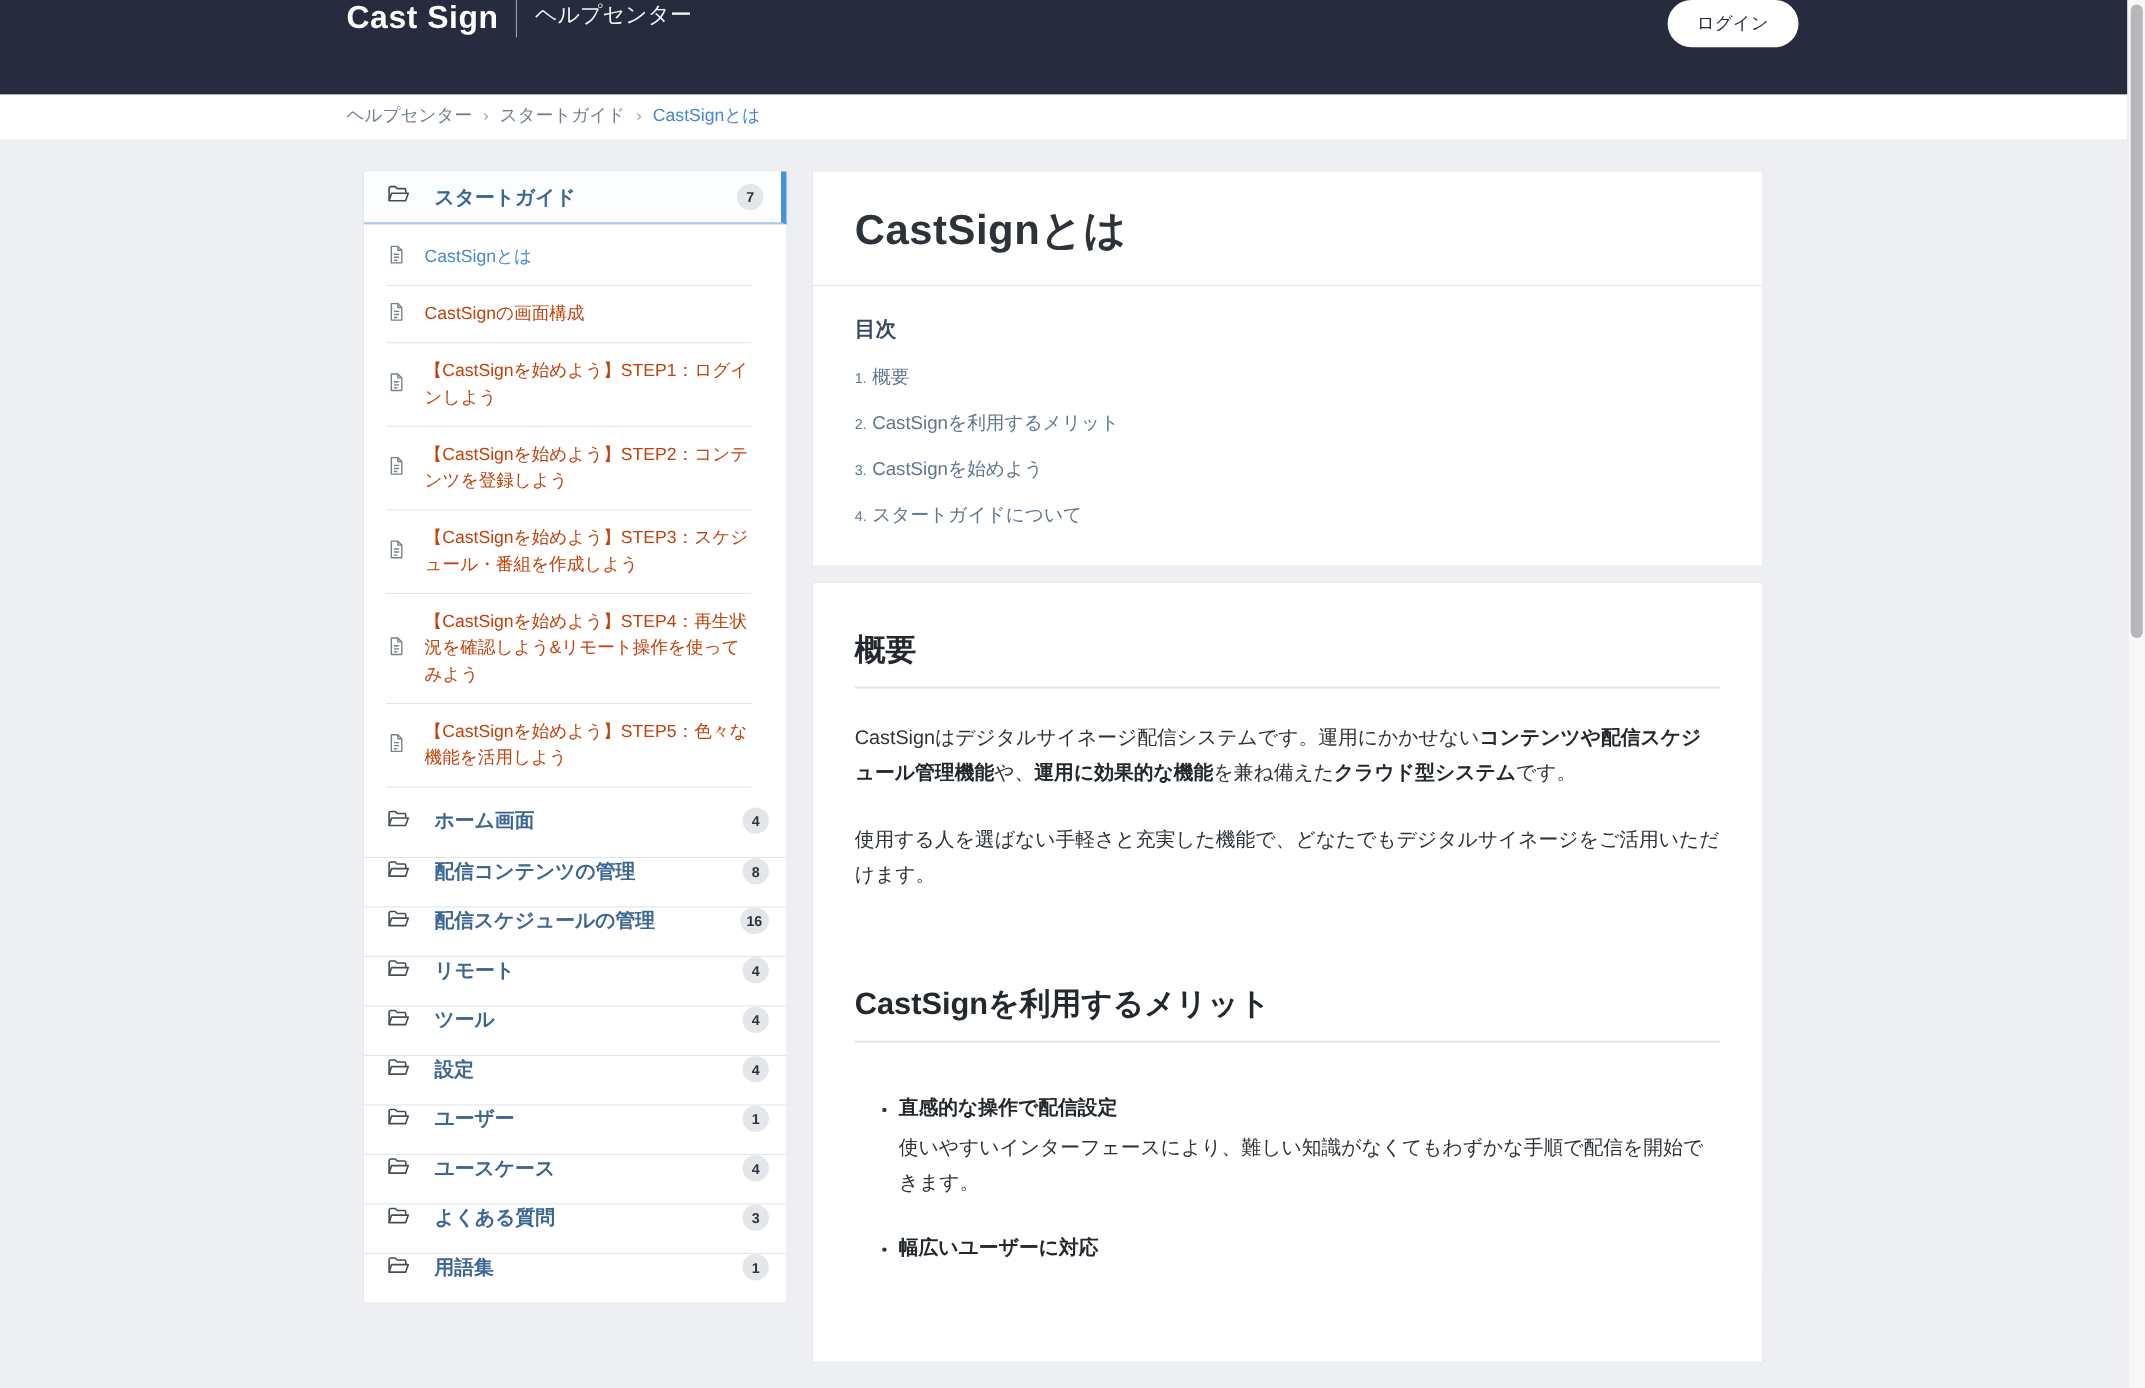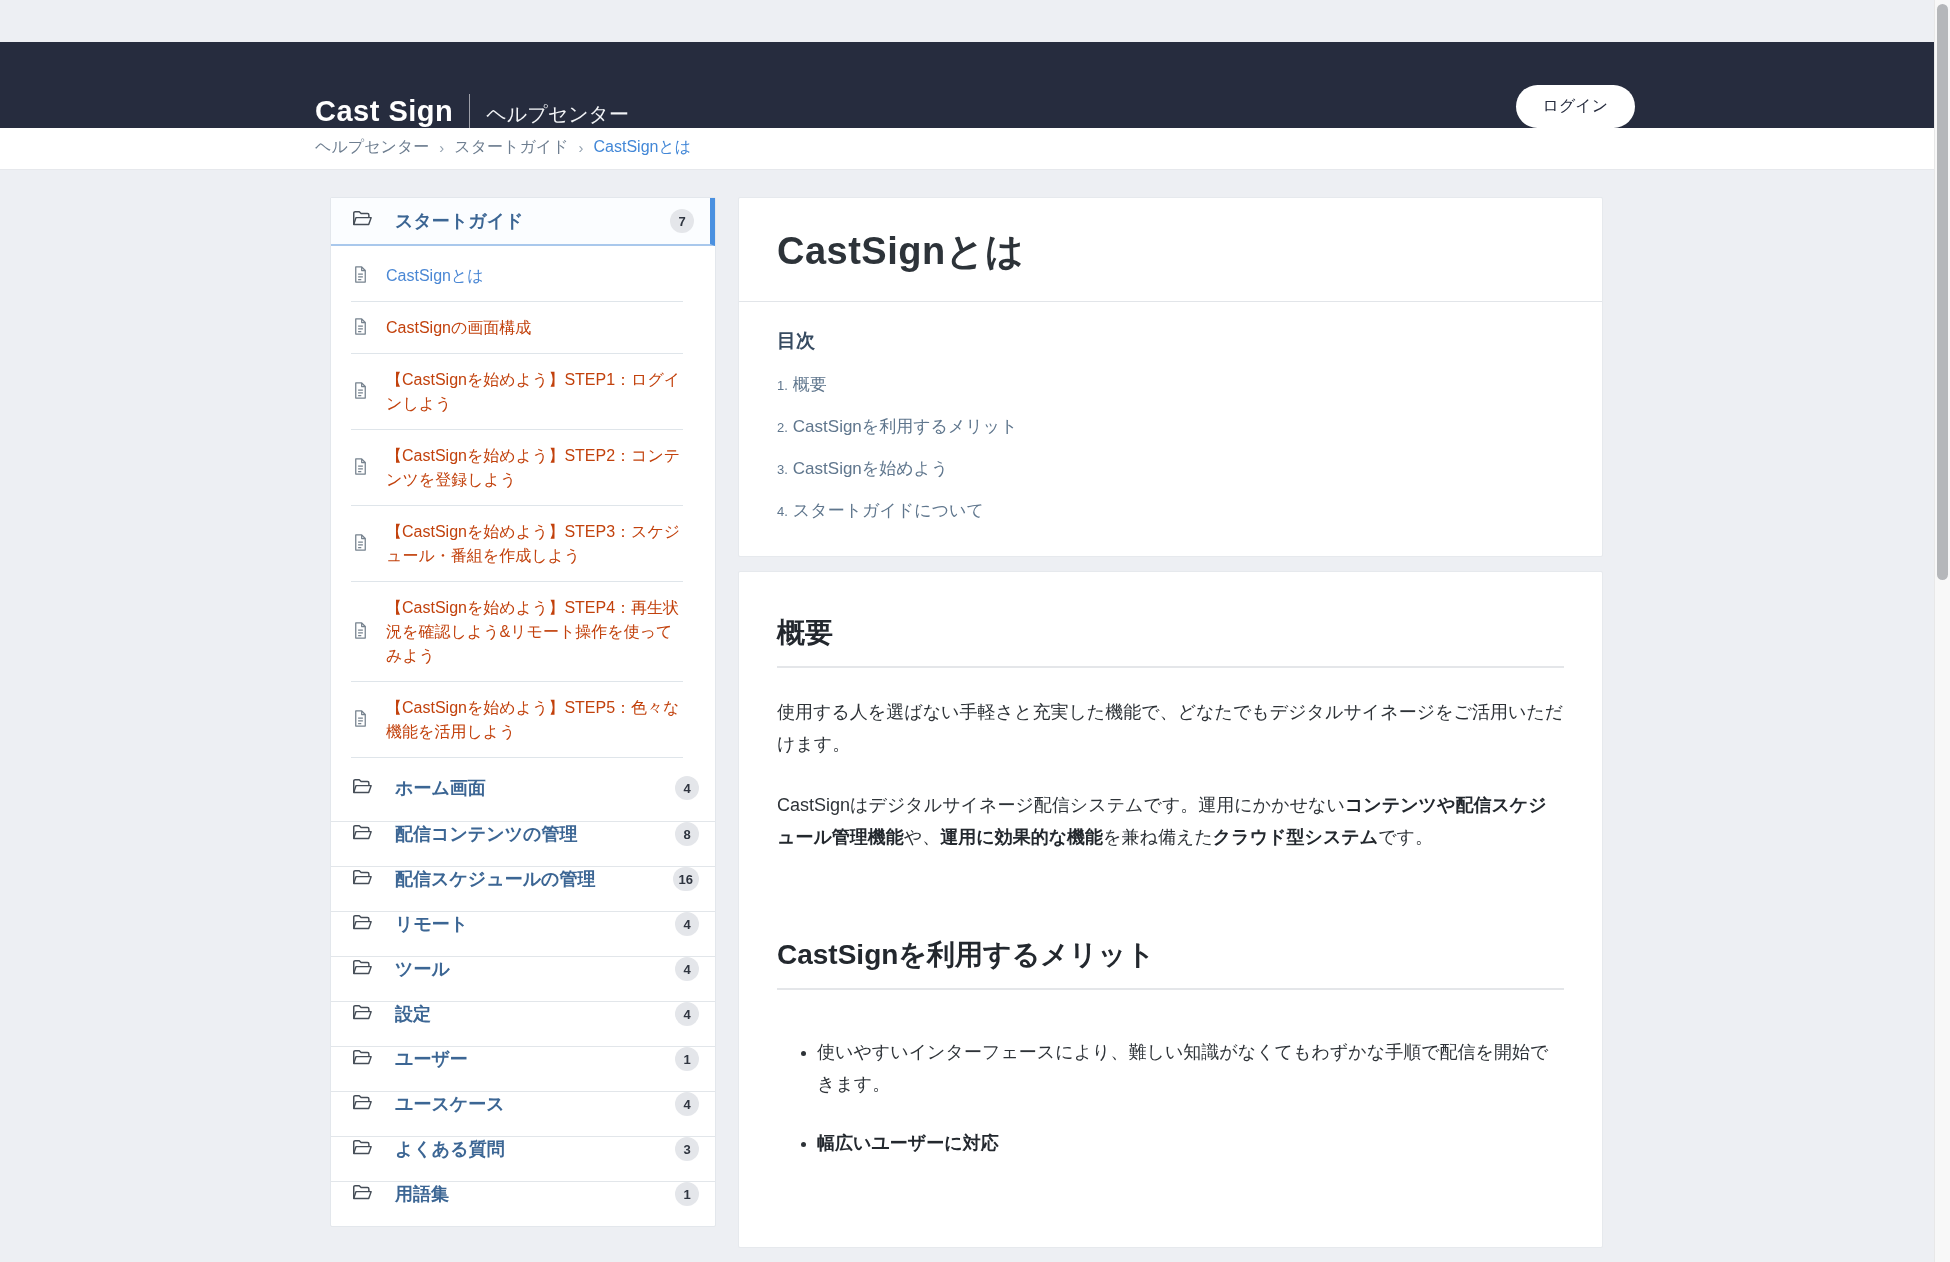--- a/index.html
+++ b/index.html
@@ -7,21 +7,21 @@
   body {
     font-family: "Liberation Sans", "DejaVu Sans", sans-serif;
     background: #edeff3;
     overflow: hidden;
     position: relative;
   }
   .shell { width: 1320px; margin: 0 auto; }
 
   
   .topbar { background: #262c3e; height: 86px; }
-  .topbar .shell { display: flex; align-items: flex-end; height: 100%; margin-top: 42px; }
+  .topbar .shell { display: flex; align-items: flex-start; height: 100%; }
   .brand { color: #ffffff; font-size: 29px; font-weight: bold; letter-spacing: .5px; }
   .brand-sep { width: 1px; height: 34px; background: rgba(255,255,255,.55); margin: 0 16px; }
   .brand-sub { color: #f2f4f7; font-size: 20px; }
   .login-btn {
     margin-left: auto; background: #ffffff; color: #262c3e;
     border: none; border-radius: 22px; padding: 11px 27px;
     font-size: 16px; font-family: inherit; cursor: pointer;
   }
 
   
@@ -341,26 +341,27 @@
               <span class="toc-num">4.</span>
               <span class="toc-label">スタートガイドについて</span>
             </li>
           </ul>
         </div>
       </section>
 
       <section class="card article-card">
 
         <h2 class="h2">概要</h2>
+        <p class="para"><span>CastSignはデジタルサイネージ配信システムです。運用にかかせない</span><b>コンテンツや配信スケジュール管理機能</b><span>や、</span><b>運用に効果的な機能</b><span>を兼ね備えた</span><b>クラウド型システム</b><span>です。</span></p>
         <p class="para">使用する人を選ばない手軽さと充実した機能で、どなたでもデジタルサイネージをご活用いただけます。</p>
-        <p class="para"><span>CastSignはデジタルサイネージ配信システムです。運用にかかせない</span><b>コンテンツや配信スケジュール管理機能</b><span>や、</span><b>運用に効果的な機能</b><span>を兼ね備えた</span><b>クラウド型システム</b><span>です。</span></p>
 
         <h2 class="h2 spaced">CastSignを利用するメリット</h2>
         <ul class="merit-list">
           <li class="merit-item">
+            <div class="merit-title">直感的な操作で配信設定</div>
             <div class="merit-desc">使いやすいインターフェースにより、難しい知識がなくてもわずかな手順で配信を開始できます。</div>
           </li>
           <li class="merit-item">
             <div class="merit-title">幅広いユーザーに対応</div>
           </li>
         </ul>
 
       </section>
     </main>
   </div>

